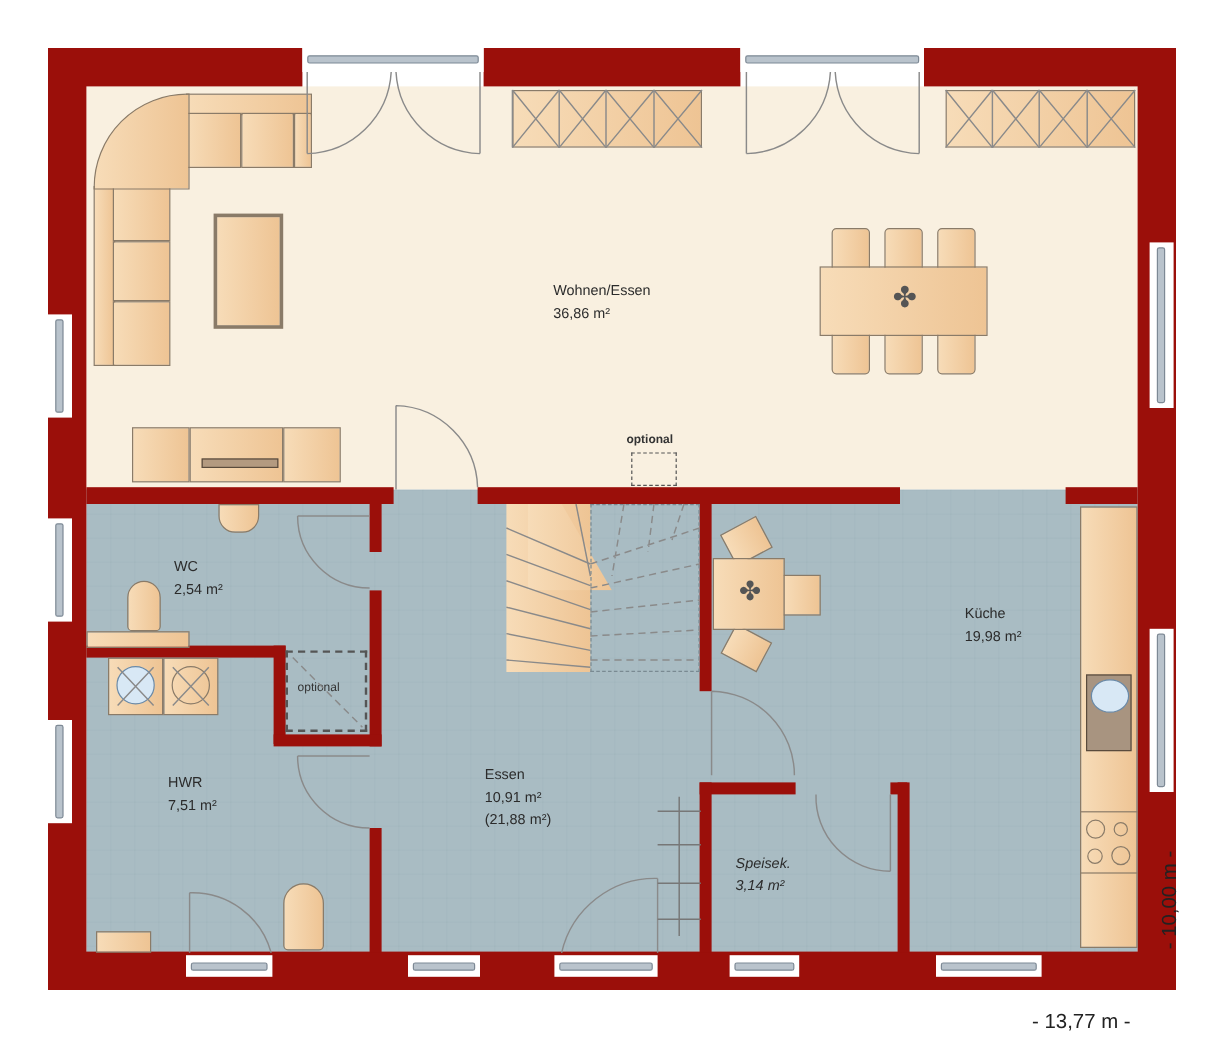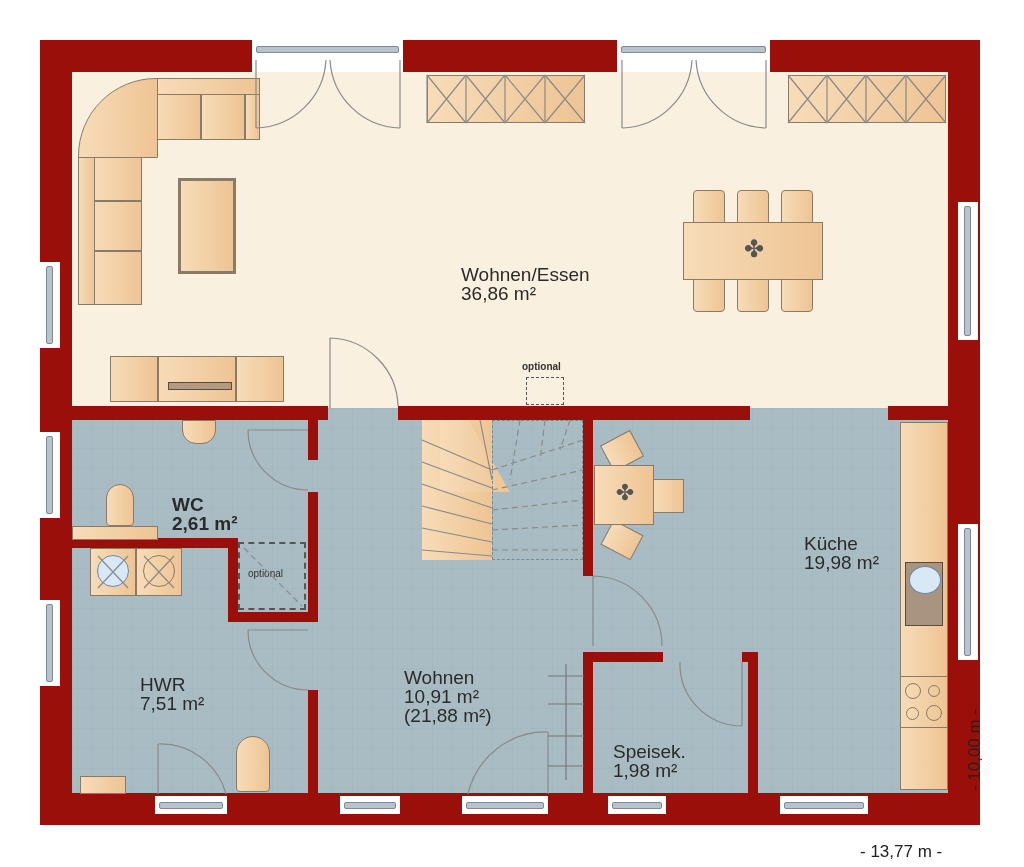--- a/index.html
+++ b/index.html
@@ -1,19 +1,19 @@
 <!DOCTYPE html>
 <html><head>
 <meta charset="utf-8">
 <style>
   html,body{margin:0;padding:0;background:#ffffff;}
   body{width:1024px;height:867px;position:relative;overflow:hidden;font-family:"Liberation Sans",sans-serif;}
   .abs{position:absolute;}
   .wall{position:absolute;background:#9b0f0a;}
-  .room-label{position:absolute;color:#2b2b2b;font-size:19px;line-height:19px;margin-top:32px;}
+  .room-label{position:absolute;color:#2b2b2b;font-size:12px;line-height:19px;}
   .small-label{position:absolute;color:#333;font-size:10px;font-weight:bold;}
   .win{position:absolute;background:#ffffff;}
   .win-h .pane{position:absolute;left:4px;right:4px;top:6px;height:5px;background:#b9c3cc;border:1px solid #7d8995;border-radius:2px;}
   .win-v .pane{position:absolute;top:4px;bottom:4px;left:6px;width:5px;background:#b9c3cc;border:1px solid #7d8995;border-radius:2px;}
   .furn{position:absolute;background:linear-gradient(90deg,#f7dcb8,#eec494);border:1.5px solid #8a7b68;box-sizing:border-box;}
   .dim{position:absolute;color:#222;font-size:17px;}
   svg{position:absolute;left:0;top:0;}
 </style>
 </head>
 <body>
@@ -187,36 +187,36 @@
     <path d="M98 556 L128 588 M128 556 L98 588 M144 556 L174 588 M174 556 L144 588"></path>
 
     <path stroke="#777" d="M566 664 L566 780 M548 676 L584 676 M548 704 L584 704 M548 736 L584 736 M548 766 L584 766"></path>
   </g>
 </svg>
 
 <div class="room-label" style="left:461px;top:233px;">
   <div>Wohnen/Essen</div>
   <div>36,86 m²</div>
 </div>
-<div class="room-label" style="left:172px;top:463px;font-weight:bold;">
+<div class="room-label" style="left:145px;top:463px;">
   <div>WC</div>
-  <div>2,61 m²</div>
+  <div>2,54 m²</div>
 </div>
 <div class="room-label" style="left:140px;top:643px;">
   <div>HWR</div>
   <div>7,51 m²</div>
 </div>
 <div class="room-label" style="left:404px;top:636px;">
-  <div>Wohnen</div>
+  <div>Essen</div>
   <div>10,91 m²</div>
   <div>(21,88 m²)</div>
 </div>
 <div class="room-label" style="left:804px;top:502px;">
   <div>Küche</div>
   <div>19,98 m²</div>
 </div>
-<div class="room-label" style="left:613px;top:710px;">
+<div class="room-label" style="left:613px;top:710px;font-style:italic;">
   <div>Speisek.</div>
-  <div>1,98 m²</div>
+  <div>3,14 m²</div>
 </div>
 
 <div class="dim" style="left:860px;top:842px;">- 13,77 m -</div>
 <div class="dim" style="left:960px;top:740px;transform:rotate(-90deg);transform-origin:center;width:110px;text-align:center;margin-left:-40px;">- 10,00 m -</div>
 
 </body></html>

